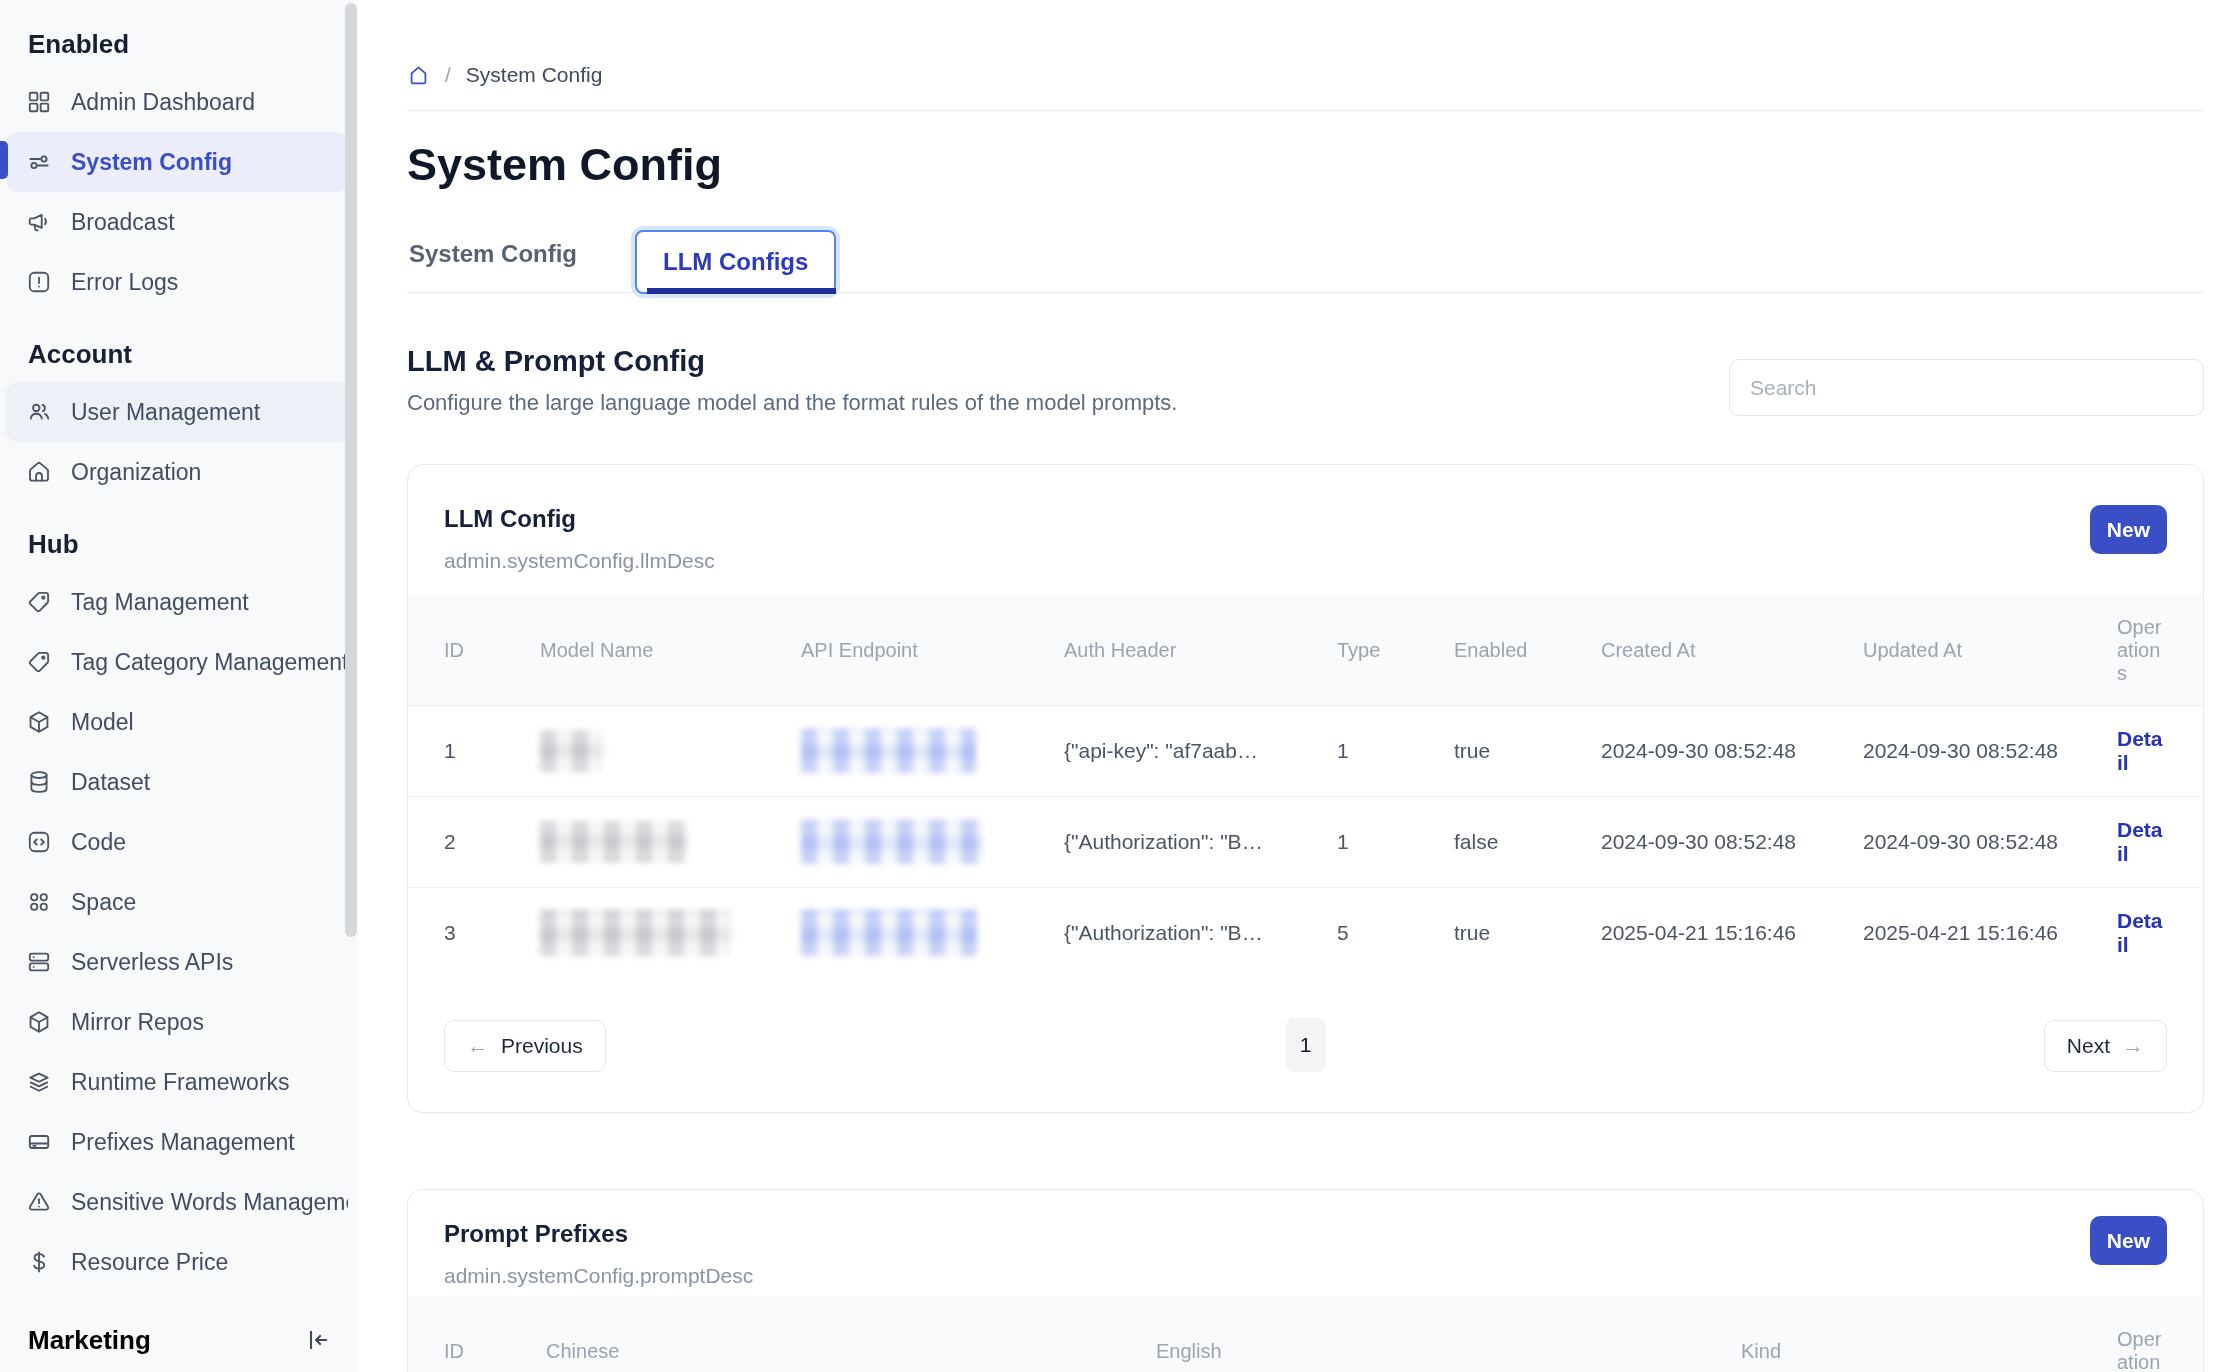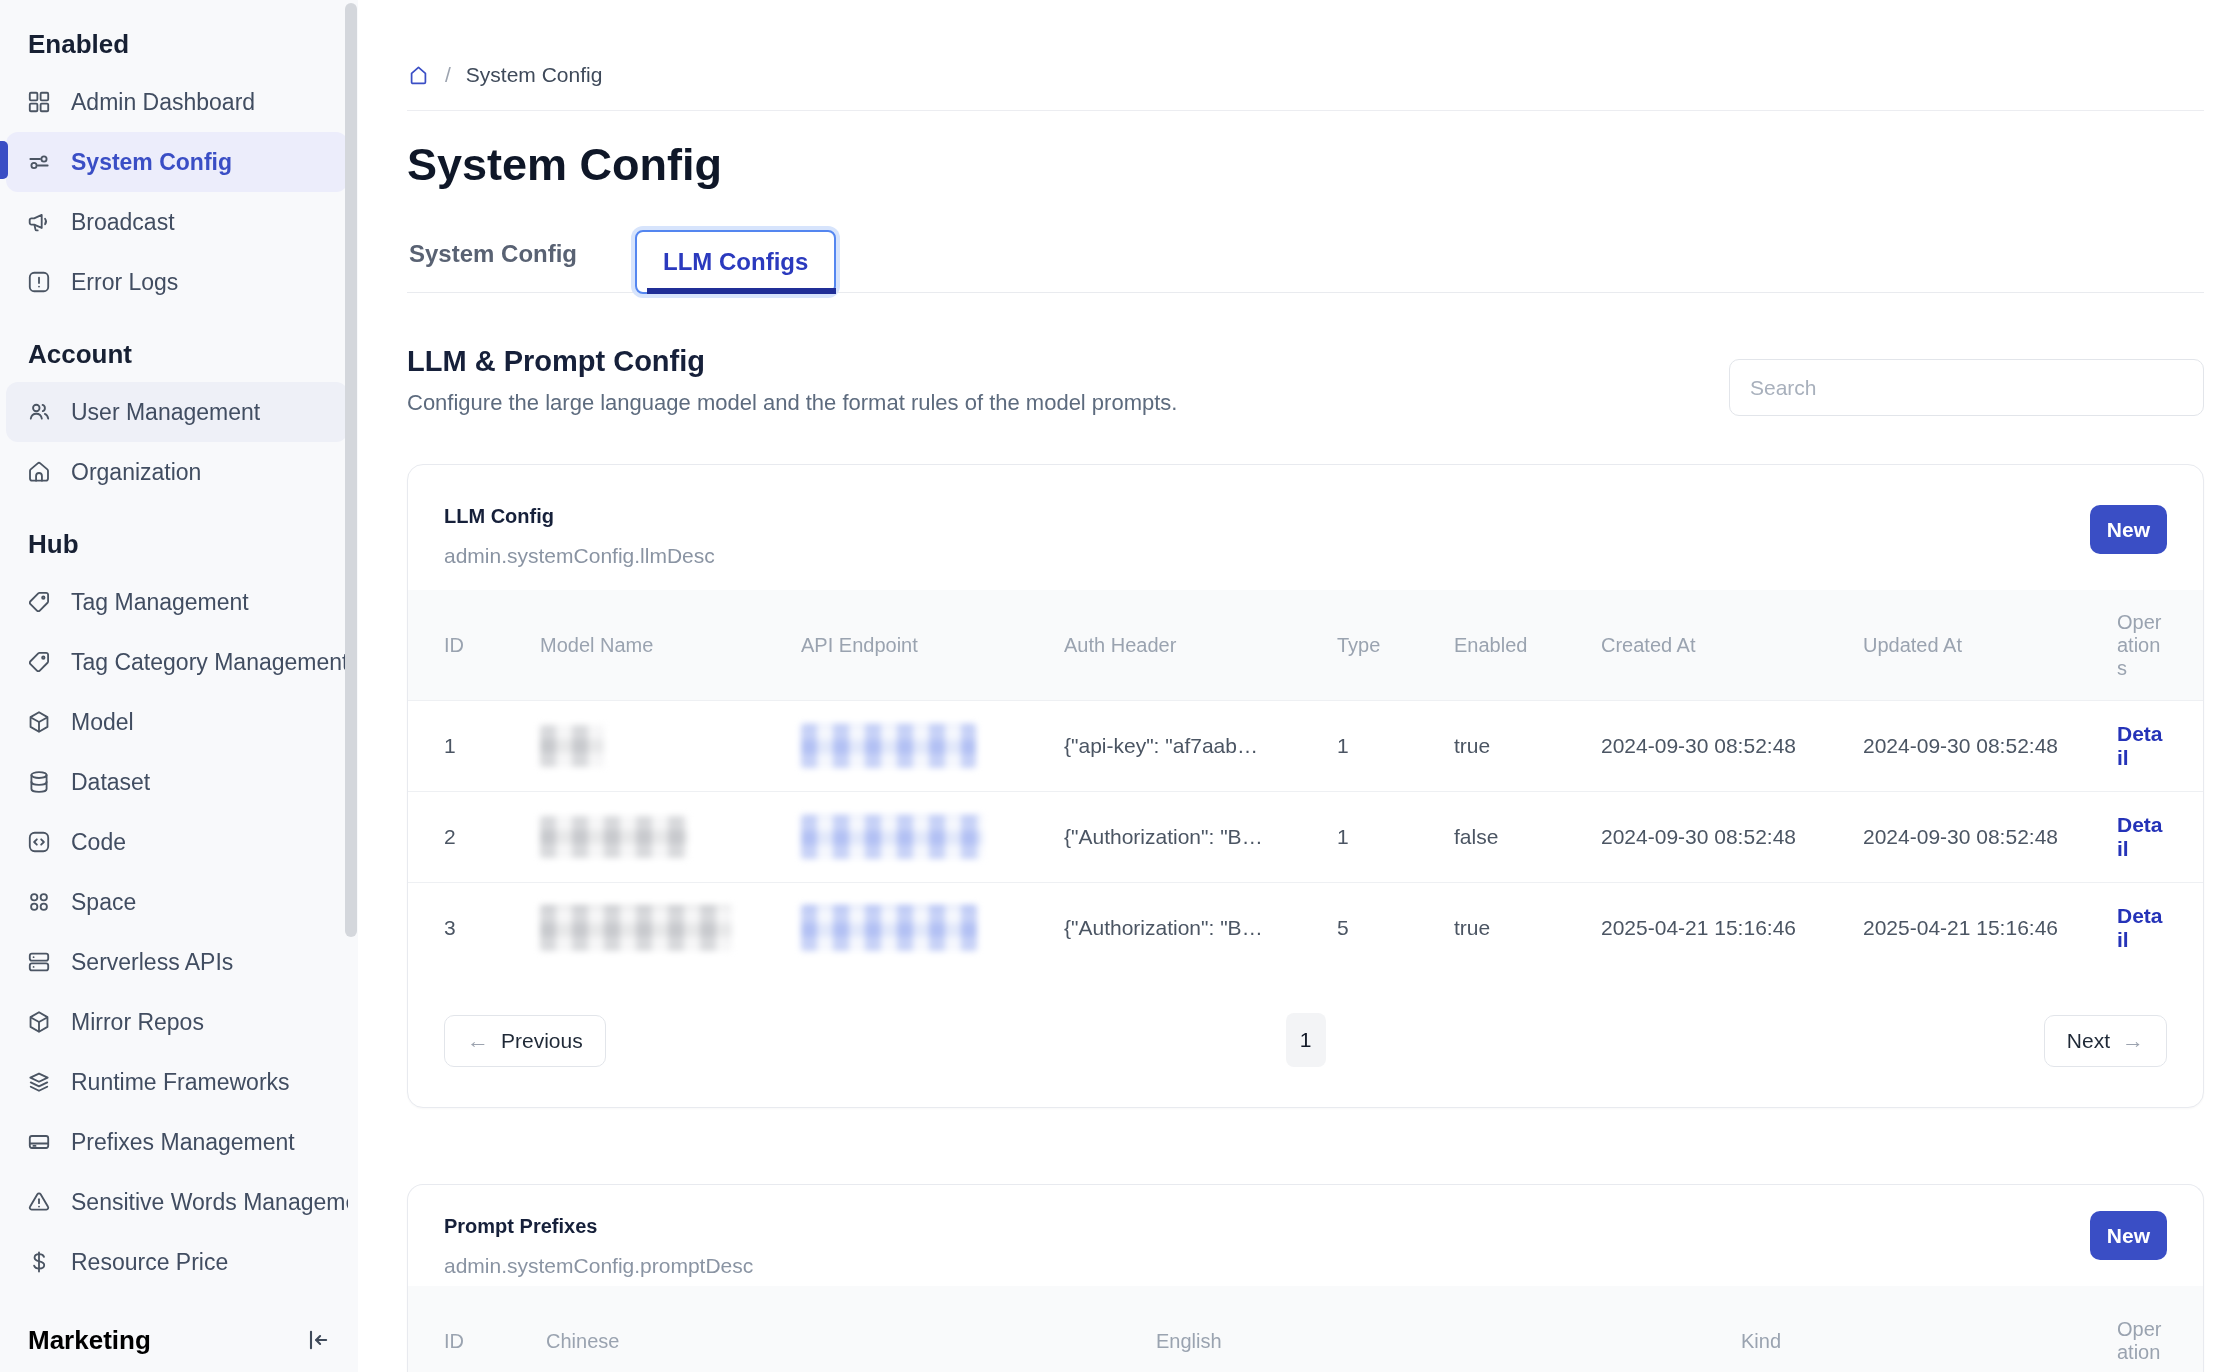--- a/index.html
+++ b/index.html
@@ -40,21 +40,21 @@
   .tab.active::after{content:"";position:absolute;left:10px;right:-2px;bottom:-2px;height:6px;background:#202e97;}
   .sec-row{display:flex;align-items:flex-end;justify-content:space-between;margin-top:52px;}
   .sec-title{font-size:29px;font-weight:700;color:#16203a;}
   .sec-desc{margin-top:12px;font-size:22px;color:#5d6b7e;}
   .search-input{width:475px;height:57px;box-sizing:border-box;border:1px solid #e2e5ea;border-radius:10px;padding:0 20px;
     font-size:21px;color:#374151;outline:none;background:#fff;font-family:inherit;}
   .search-input::placeholder{color:#a8b0bc;}
   
   .card{margin-top:48px;border:1px solid #e8eaef;border-radius:16px;background:#fff;overflow:hidden;box-shadow:0 1px 2px rgba(16,24,40,.03);}
   .card-head{position:relative;padding:40px 36px 0;}
-  .card-title{font-size:20px;font-weight:700;color:#16203a;}
+  .card-title{font-size:24px;font-weight:700;color:#16203a;}
   .card-sub{margin-top:16px;font-size:21px;color:#8a94a3;}
   .btn-new{position:absolute;top:40px;right:36px;height:49px;padding:0 17px;background:#3a4ec5;color:#fff;font-size:21px;
     font-weight:600;border:none;border-radius:10px;cursor:pointer;font-family:inherit;}
   .card2{margin-top:76px;border-radius:16px 16px 0 0;border-bottom:none;}
   .card2 .card-head{padding-top:30px;}
   .card2 .btn-new{top:26px;}
   
   table{width:100%;border-collapse:collapse;table-layout:fixed;margin-top:22px;}
   .card2 table{margin-top:8px;}
   thead th{background:#f9fafb;color:#9aa3b0;font-weight:400;font-size:20px;text-align:left;height:110px;vertical-align:middle;

